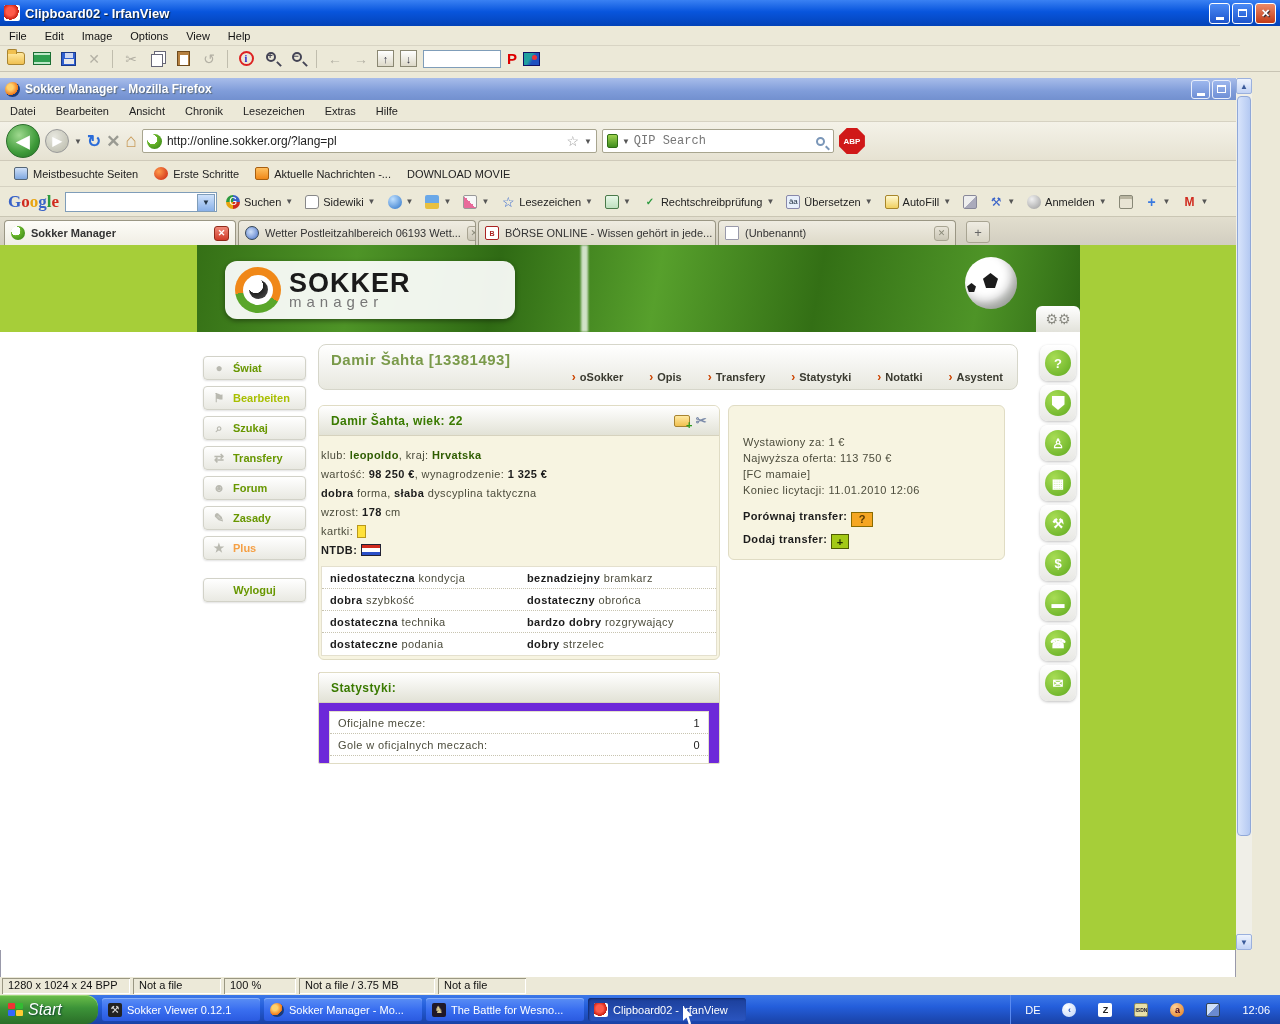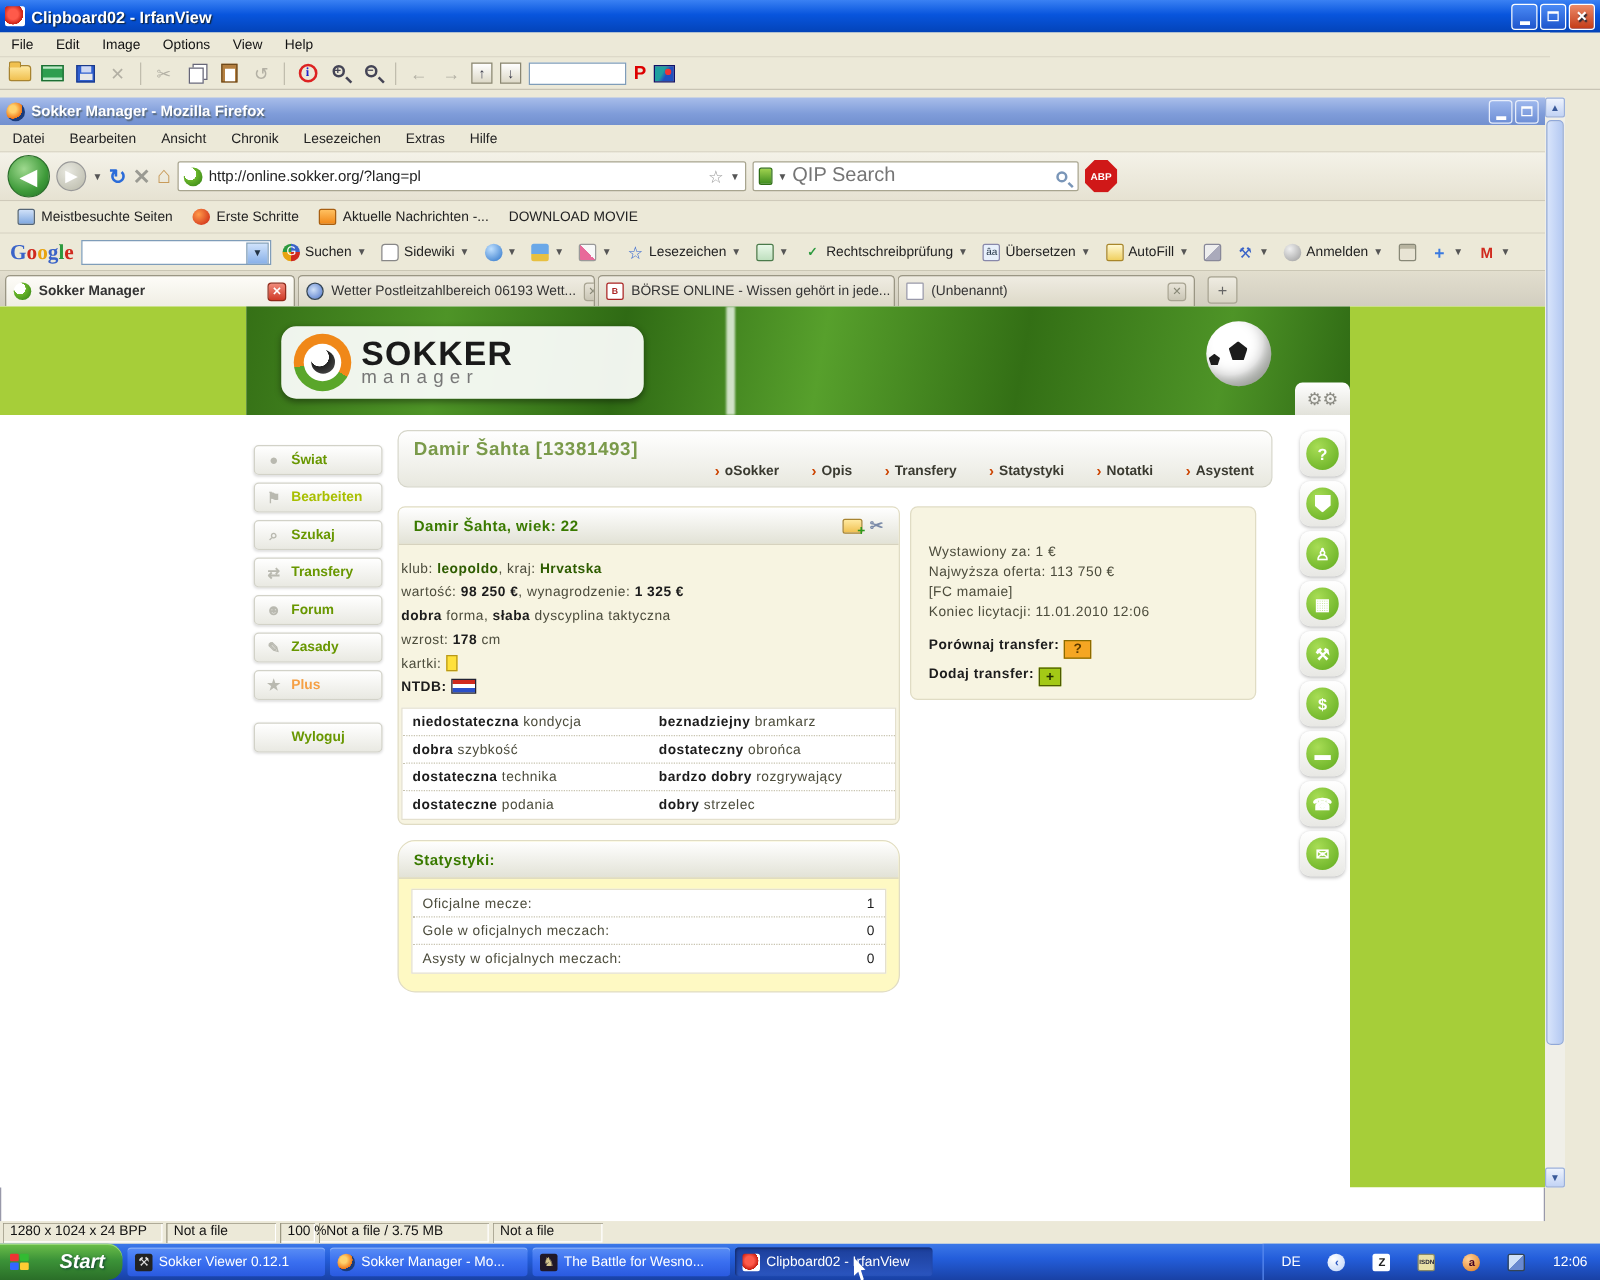--- a/index.html
+++ b/index.html
@@ -53,21 +53,21 @@
 .nav-fwd{width:24px;height:24px;border-radius:50%;background:radial-gradient(circle at 38% 32%,#e8e8e0,#b8b8a8);border:1px solid #999;color:#fff;display:flex;align-items:center;justify-content:center;font-size:12px;font-weight:bold}
 .dd{color:#555;font-size:8px}
 .nav-glyph{font-size:17px;font-weight:bold}
 .reload{color:#2b6cd9}.stop{color:#9a9a92}.home{color:#c89b5a;font-size:19px}
 .urlbar{flex:0 0 455px;height:24px;background:#fff;border:1px solid #a8a58f;border-radius:2px;display:flex;align-items:center;padding:0 4px;gap:5px}
 .favicon-sokker{width:15px;height:15px;border-radius:50%;background:radial-gradient(circle at 35% 35%,#fff 35%,#69b52a 36%,#2e7d13);flex:none}
 .urlbar input{border:none;outline:none;flex:1;font-size:12px;color:#222;font-family:"Liberation Sans",sans-serif;background:transparent}
 .star{color:#999;font-size:14px}
 .searchbox{flex:0 0 232px;height:24px;background:#fff;border:1px solid #a8a58f;border-radius:2px;display:flex;align-items:center;padding:0 4px;gap:4px}
 .qip{width:11px;height:14px;background:linear-gradient(#9fd24f,#3f8d1f);border:1px solid #2e6e14;border-radius:2px}
-.searchbox input{border:none;outline:none;flex:1;font-size:16px;color:#4d7c0f;font-family:Liberation Sans, sans-serif}
+.searchbox input{border:none;outline:none;flex:1;font-size:12px;color:#4d7c0f;font-family:Liberation Mono, monospace}
 .s-mag{width:9px;height:9px;border:2px solid #7a96b8;border-radius:50%;position:relative;margin-right:4px}
 .s-mag::after{content:"";position:absolute;left:7px;top:8px;width:5px;height:2px;background:#7a96b8;transform:rotate(45deg)}
 .abp{width:26px;height:26px;background:#d01818;clip-path:polygon(30% 0,70% 0,100% 30%,100% 70%,70% 100%,30% 100%,0 70%,0 30%);color:#fff;font-weight:bold;font-size:8px;display:flex;align-items:center;justify-content:center;border:0}
 .ff-bm{position:absolute;left:0;top:89px;width:1236px;height:26px;background:#ece9d8;display:flex;align-items:center;gap:4px;padding:0 8px;border-bottom:1px solid #d6d2c2;color:#222}
 .ff-bm .bm{display:flex;align-items:center;gap:5px;padding:2px 6px}
 .bmi{width:14px;height:13px;border-radius:2px;flex:none}
 .bmi.folder{background:linear-gradient(#cfe0f8,#7fa8e0);border:1px solid #567}
 .bmi.fox{border-radius:50%;background:radial-gradient(circle at 35% 35%,#ff9a4a,#c81d10)}
 .bmi.rss{background:linear-gradient(#ffc060,#f08818);border:1px solid #a85f10}
 .bmi.page{background:#fff;border:1px solid #99a}
@@ -144,37 +144,37 @@
 .flag{display:inline-block;width:20px;height:12px;border:1px solid #223;vertical-align:-2px;background:linear-gradient(#d02a1e 33%,#fff 33% 66%,#2a4fc8 66%)}
 .skills{margin-top:8px;background:#fff;border:1px solid #e4e0ce}
 .skrow{display:flex;border-bottom:1px dotted #c8c4b0;height:22px;align-items:center}
 .skrow:last-child{border-bottom:none}
 .skcell{width:50%;padding:0 8px;white-space:nowrap;color:#4c4c3c}
 .transfer{position:absolute;left:728px;top:160px;width:277px;height:155px;background:#f7f4e1;border:1px solid #e0dcc4;border-radius:6px;padding:30px 14px 0;color:#4c4c3c;font-size:11px;letter-spacing:.4px}
 .transfer .ln{margin-bottom:4px}
 .tbtn{display:inline-flex;align-items:center;justify-content:center;width:22px;height:15px;font-weight:bold;font-size:11px;vertical-align:-3px;margin-left:4px}
 .tbtn.q{background:#f5a623;border:1px solid #8a6b00;color:#5a3a00}
 .tbtn.p{background:#a3c916;border:1px solid #4e5c00;color:#233000;width:18px}
-.stats{position:absolute;left:318px;top:427px;width:402px;height:122px;background:#fef9c3;border:1px solid #e0dcc4;border-radius:14px;overflow:hidden}
+.stats{position:absolute;left:318px;top:427px;width:402px;height:92px;background:#6d28d9;border:1px solid #e0dcc4;border-radius:2px;overflow:hidden}
 .statbody{margin:8px 10px;background:#fff;border:1px solid #e4e0ce}
 .strow{display:flex;border-bottom:1px dotted #c8c4b0;height:22px;align-items:center;padding:0 8px;color:#4c4c3c;letter-spacing:.4px}
 .strow:last-child{border-bottom:none}
 .strow .v{margin-left:auto;color:#1c1c1c}
 .iconcol{position:absolute;left:1040px;top:100px;width:36px}
 .sqicon{width:36px;height:36px;background:linear-gradient(#ffffff,#e8e8e4);border-radius:8px;box-shadow:0 1px 3px rgba(0,0,0,.25);margin-bottom:4px;display:flex;align-items:center;justify-content:center}
 .sqicon .cir{width:26px;height:26px;border-radius:50%;background:radial-gradient(circle at 35% 30%,#a8dd55,#5faa1e);color:#fff;font-weight:bold;display:flex;align-items:center;justify-content:center;font-size:13px}
 .shield{width:13px;height:14px;background:#fff;clip-path:polygon(0 0,100% 0,100% 60%,50% 100%,0 60%)}
 .vscroll{position:absolute;left:1236px;top:6px;width:16px;height:872px;background:#f0efe8}
 .vbtn{position:absolute;left:0;width:16px;height:16px;background:linear-gradient(#eef3fd,#c2d3f5);border:1px solid #9ab0dd;border-radius:2px;color:#3a5a9a;font-size:8px;text-align:center;line-height:15px}
 .vthumb{position:absolute;left:1px;top:18px;width:14px;height:740px;background:linear-gradient(90deg,#d8e4fb,#b4c9f2);border:1px solid #90a8d8;border-radius:4px}
 .rgutter{position:absolute;left:1252px;top:0;width:28px;height:905px;background:#ece9d8}
 
 
 .taskbar{position:absolute;left:0;top:995px;width:1280px;height:29px;background:linear-gradient(#3c78e8,#245edb 40%,#1941a5);display:flex;align-items:center}
-.startbtn{width:98px;height:29px;background:linear-gradient(#6cbf4a,#3c9338 45%,#2a6e28);border-radius:0 12px 12px 0;display:flex;align-items:center;gap:24px;padding:0 14px 0 8px;color:#fff;font-weight:bold;font-style:italic;font-size:16px;text-shadow:1px 1px 2px #143;box-shadow:inset 0 1px 0 #9ad87a}
+.startbtn{width:98px;height:29px;background:linear-gradient(#6cbf4a,#3c9338 45%,#2a6e28);border-radius:0 12px 12px 0;display:flex;align-items:center;gap:4px;padding:0 14px 0 8px;color:#fff;font-weight:normal;font-style:italic;font-size:16px;text-shadow:1px 1px 2px #143;box-shadow:inset 0 1px 0 #9ad87a}
 .xpflag{width:16px;height:14px;display:grid;grid-template-columns:7px 7px;grid-template-rows:6px 6px;gap:1px}
 .xpflag i{border-radius:1px}
 .xpflag i:nth-child(1){background:#e33}.xpflag i:nth-child(2){background:#3b3}
 .xpflag i:nth-child(3){background:#36f}.xpflag i:nth-child(4){background:#fc3}
 .tkbtn{width:158px;height:23px;margin-left:4px;background:linear-gradient(#5a8ef5,#3a6ff0 50%,#2a5ae0);border-radius:3px;display:flex;align-items:center;gap:5px;padding:0 6px;color:#fff;font-size:11px;white-space:nowrap;overflow:hidden;box-shadow:inset 0 1px 0 #8ab0f8}
 .tkbtn.active{background:linear-gradient(#1c3f9a,#2a55c0);box-shadow:inset 1px 1px 2px #122a6a}
 .tki{width:14px;height:14px;border-radius:2px;flex:none;display:flex;align-items:center;justify-content:center;font-size:10px;color:#fff}
 .tki.hammer{background:#222;color:#ddd}
 .tki.fox{border-radius:50%;background:radial-gradient(circle at 35% 35%,#ffd26e 20%,#f07818 55%,#1a3b7a 56%)}
 .tki.wes{background:#201828;color:#d8c890}
@@ -604,21 +604,21 @@
       <span class="vbtn" style="top:0">▲</span>
       <span class="vthumb"></span>
       <span class="vbtn" style="bottom:0">▼</span>
     </div>
     <div class="rgutter"></div>
   </div>
 
   <div class="iv-status">
     <span style="width:128px">1280 x 1024 x 24 BPP</span>
     <span style="width:88px">Not a file</span>
-    <span style="width:28px">100 %</span>
+    <span style="width:72px">100 %</span>
     <span style="width:136px">Not a file / 3.75 MB</span>
     <span style="width:88px">Not a file</span>
   </div>
 
   <div class="taskbar">
     <span class="startbtn">
         <span class="xpflag">
           <i></i>
           <i></i>
           <i></i>

